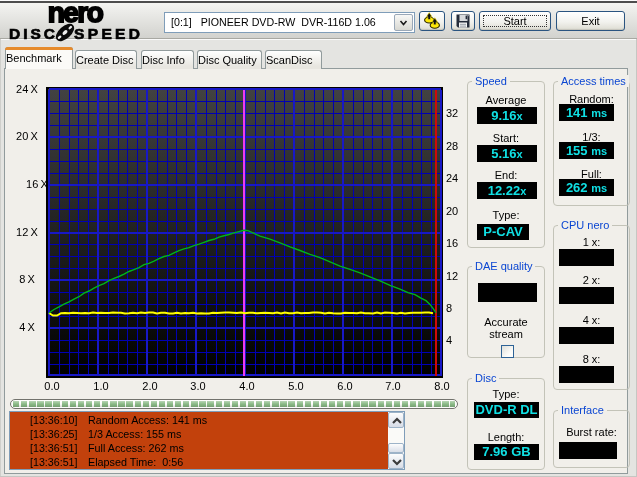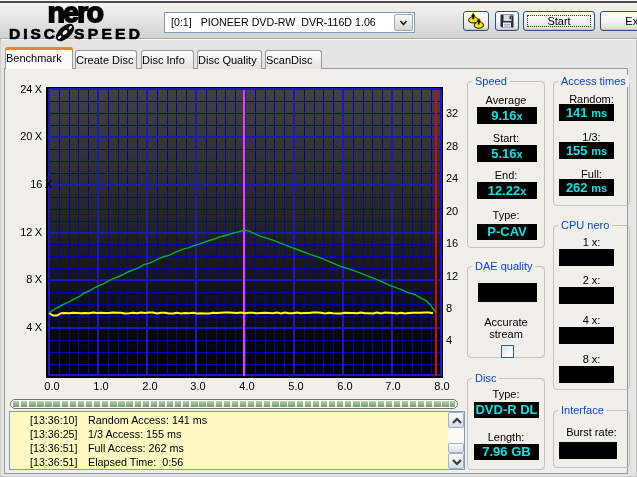--- a/index.html
+++ b/index.html
@@ -16,21 +16,21 @@
 
 
 #combo { left:164px; top:12px; width:251px; height:21px; background:#fff; border:1px solid #7F9DB9; }
 #combo .txt { position:absolute; left:6px; top:3px; font-size:11px; white-space:pre; transform:scaleX(0.97); transform-origin:0 0; }
 #combo .btn { position:absolute; right:1px; top:1px; width:19px; height:17px; border-radius:2px;
   background:linear-gradient(180deg,#f8f8f6,#d8d8d2); border:1px solid #9aa8b8; }
 
 
 .xpbtn { border:1px solid #2A5480; border-radius:3px;
   background:linear-gradient(180deg,#ffffff 0%,#f2f2ee 55%,#dddcd2 100%);
-  box-shadow:inset 0 -1px 1px rgba(0,0,0,0.12);margin-left:44px; }
+  box-shadow:inset 0 -1px 1px rgba(0,0,0,0.12); }
 #btn-eject { left:419px; top:11px; width:26px; height:20px; }
 #btn-save  { left:451px; top:11px; width:24px; height:20px; }
 #btn-start { left:479px; top:11px; width:72px; height:20px; }
 #btn-exit  { left:556px; top:11px; width:69px; height:20px; }
 .btnlabel { position:absolute; left:0; right:0; top:3px; text-align:center; font-size:11px; }
 #focusrect { position:absolute; left:3px; top:3px; right:3px; bottom:3px; border:1px dotted #333; }
 
 
 .tab { position:absolute; border:1px solid #919B9C; border-bottom:none;
   border-radius:3px 3px 0 0; background:linear-gradient(180deg,#ffffff,#e8e6e0 85%);
@@ -42,39 +42,39 @@
 #tab0 span { margin-top:4px; }
 #tab1 { left:75px;  top:50px; width:62px; height:19px; }
 #tab2 { left:141px; top:50px; width:53px; height:19px; }
 #tab3 { left:197px; top:50px; width:65px; height:19px; }
 #tab4 { left:265px; top:50px; width:57px; height:19px; }
 
 
 #page { left:4px; top:68px; width:624px; height:406px; border:1px solid #919B9C; background:#F1EFEA; z-index:2; }
 
 
-.ylab { position:absolute; width:30px; text-align:right; font-size:11px; z-index:4; }
+.ylab { position:absolute; width:30px; text-align:center; font-size:11px; z-index:4; }
 .yrlab { position:absolute; left:446px; font-size:11px; z-index:4; }
 .xlab { position:absolute; width:30px; text-align:center; font-size:11px; top:380px; z-index:4; }
 
 
 .grp { position:absolute; border:1px solid #C3C3B8; border-radius:4px; z-index:4; }
 .grp .ttl { position:absolute; top:-7px; left:4px; padding:0 3px; background:#F1EFEA; color:#0B46D2; font-size:11px; white-space:nowrap; }
 .lcd { position:absolute; background:#000; color:#10E0E4; font-weight:bold; font-size:13px; text-align:center; }
 .lcd small { font-size:11px; font-weight:bold; }
 .flabel { position:absolute; width:100%; text-align:center; font-size:11px; }
 
 
 #prog { left:10px; top:399px; width:448px; height:10px; border:1px solid #72726c; border-radius:5px;
   background:#fdfdfc; z-index:4; }
 #prog .fill { position:absolute; left:2px; top:1px; right:2px; bottom:1px;
   background:
    linear-gradient(180deg,rgba(255,255,255,0.40),rgba(255,255,255,0.0) 50%,rgba(0,0,0,0.14)),
    repeating-linear-gradient(90deg,#8aba86 0px,#8aba86 6.3px,rgba(0,0,0,0) 6.3px,rgba(0,0,0,0) 8.1px); }
-#log { left:9px; top:411px; width:456px; height:59px; background:#fef9c3; border:1px solid #7F9DB9; z-index:4; }
+#log { left:9px; top:411px; width:396px; height:59px; background:#c2410c; border:1px solid #7F9DB9; z-index:4; }
 .logline { position:absolute; white-space:pre; font-size:11px; }
 .lt { left:20px; transform:scaleX(0.97); transform-origin:0 0; }
 .lm { left:78px; transform:scaleX(0.98); transform-origin:0 0; }
 
 
 #sb { position:absolute; right:0px; top:0px; width:16px; height:57px; background:#fafaf8; }
 .sbtn { position:absolute; left:0px; width:16px; height:16px; border:1px solid #9DB3C8; border-radius:2px;
   background:linear-gradient(180deg,#fdfdfd,#d7dce6); }
 #sb .up { top:0px; }
 #sb .dn { bottom:0px; }
@@ -230,21 +230,21 @@
 
 <div class="grp" style="left:467px;top:81px;width:78px;height:167px">
   <span class="ttl">Speed</span>
   <span class="flabel" style="top:12px">Average</span>
   <div class="lcd" style="left:9px;top:25px;width:60px;height:17px;line-height:17px">9.16<small>x</small></div>
   <span class="flabel" style="top:50px">Start:</span>
   <div class="lcd" style="left:9px;top:63px;width:60px;height:17px;line-height:17px">5.16<small>x</small></div>
   <span class="flabel" style="top:87px">End:</span>
   <div class="lcd" style="left:9px;top:100px;width:60px;height:17px;line-height:17px">12.22<small>x</small></div>
   <span class="flabel" style="top:127px">Type:</span>
-  <div class="lcd" style="left:9px;top:142px;width:60px;height:16px;line-height:16px">P-CAV</div>
+  <div class="lcd" style="left:9px;top:142px;width:52px;height:16px;line-height:16px">P-CAV</div>
 </div>
 <div class="grp" style="left:467px;top:266px;width:78px;height:92px">
   <span class="ttl">DAE quality</span>
   <div class="lcd" style="left:10px;top:16px;width:59px;height:19px"></div>
   <span class="flabel" style="top:49px">Accurate</span>
   <span class="flabel" style="top:61px">stream</span>
   <div style="position:absolute;left:33px;top:78px;width:13px;height:13px;background:linear-gradient(135deg,#dfdfd9,#fdfdfb 70%);border:1px solid #2E6396"></div>
 </div>
 <div class="grp" style="left:467px;top:378px;width:78px;height:92px">
   <span class="ttl">Disc</span>

